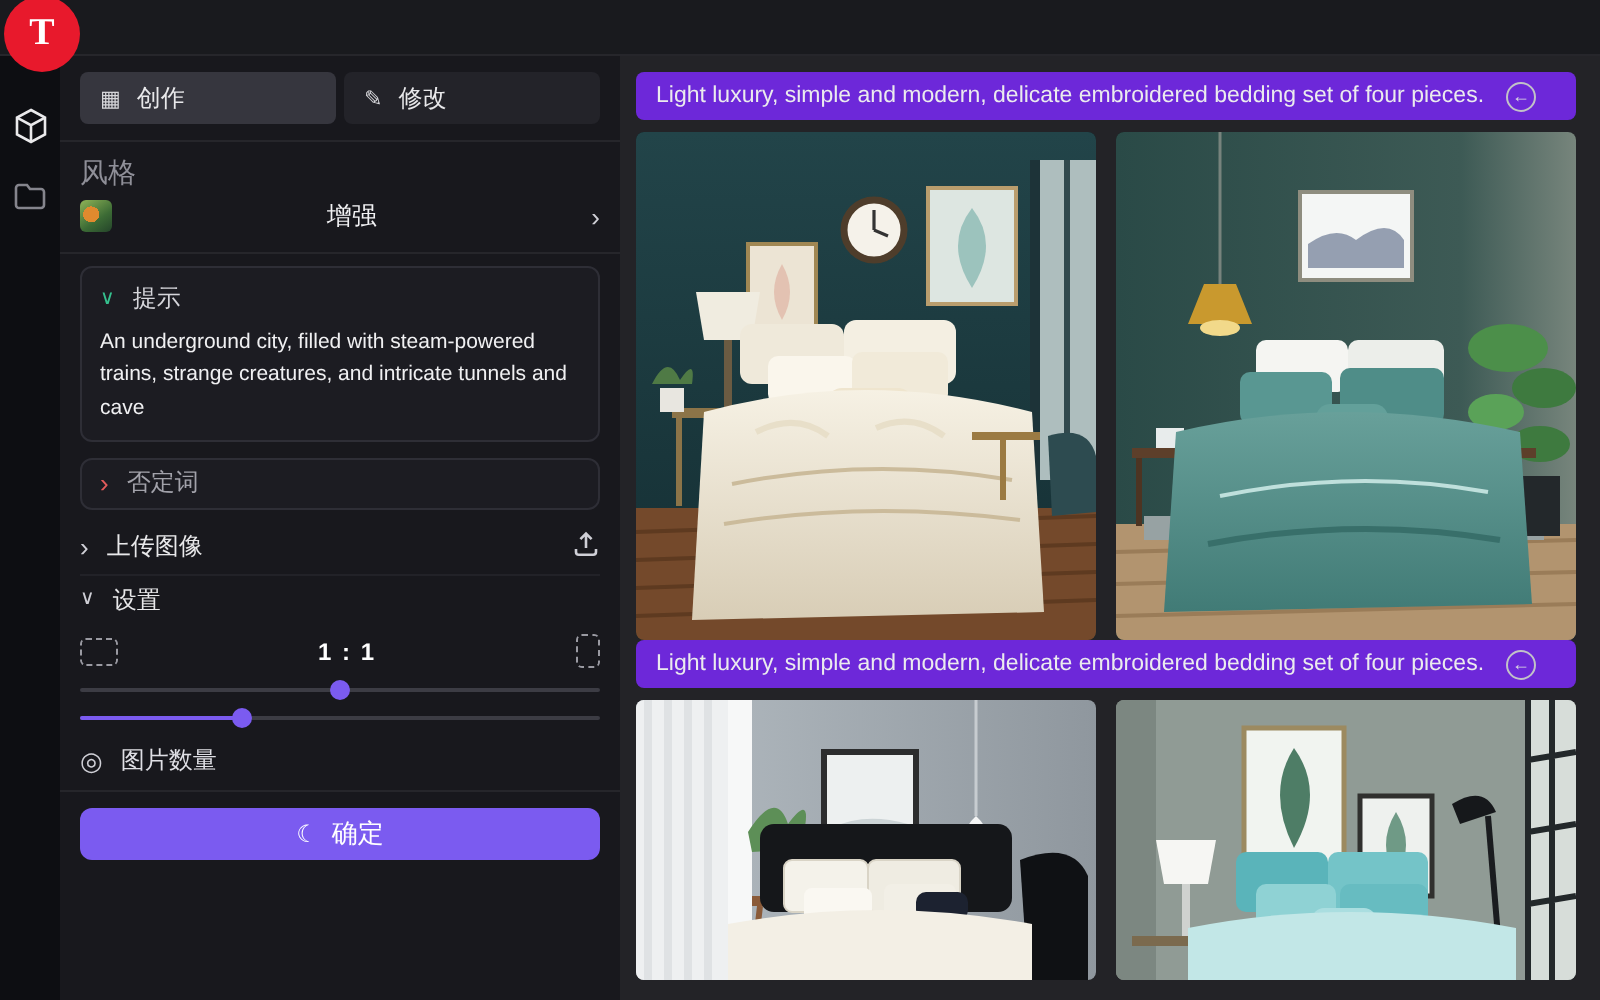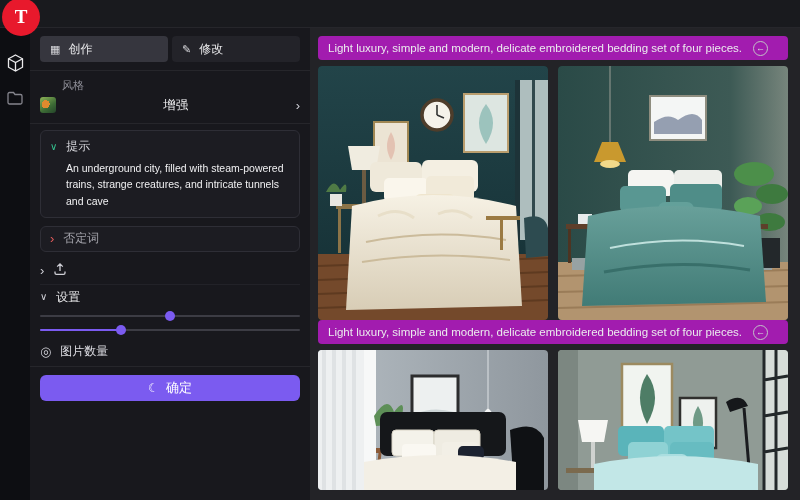--- a/index.html
+++ b/index.html
@@ -19,33 +19,33 @@
   .rail svg { display:block; }
 
   
   .panel { grid-column:2; grid-row:2; background:#18181d; padding:8px 10px 0 10px; overflow:hidden; }
   .hr { border-top:1px solid #26262b; margin:0 -10px; }
   .tabs { display:flex; gap:4px; height:26px; margin-bottom:8px; }
   .tab { flex:1; display:flex; align-items:center; gap:8px; padding:0 10px; border-radius:4px;
          font-size:12px; color:#e8e8ea; background:#232329; }
   .tab.active { background:#36363e; }
   .tab .tico { font-size:11px; color:#d6d6da; }
-  .style-label { margin-top:7px; font-size:11px; color:#8f8f98;margin-left:22px; }
+  .style-label { margin-top:7px; font-size:14px; color:#8f8f98; }
   .style-row { height:24px; display:flex; align-items:center; gap:8px; margin-bottom:6px;text-align:center; }
   .style-thumb { width:16px; height:16px; border-radius:3px;
       background:radial-gradient(circle at 35% 45%, #e08a2e 0 4px, transparent 4px), linear-gradient(145deg,#8fb457 0%, #3c6b35 60%, #24442a 100%); }
   .style-row .val { flex:1; font-size:12.5px; color:#f2f2f4; }
   .chev { font-size:13px; color:#cfcfd6; line-height:1; }
   .chev.down { font-size:10px; }
   .chev.teal { color:var(--teal,#35c08e); }
   .chev.red  { color:var(--red,#e25b5b); }
 
   .pbox { margin-top:6px; border:1px solid #2e2e36; border-radius:6px; background:#1c1c22; padding:7px 9px 8px; }
   .pbox .head { display:flex; align-items:center; gap:9px; font-size:12px; color:#d5d5da; }
-  .pbox .body { margin-top:5px; font-size:10.5px; line-height:1.55; color:#f0f0f2;margin-left:16px; }
+  .pbox .body { margin-top:5px; font-size:10.5px; line-height:1.55; color:#f0f0f2; }
   .nbox { margin-top:8px; border:1px solid #2e2e36; border-radius:6px; background:#1c1c22; padding:6px 9px; height:26px;
           display:flex; align-items:center; gap:9px; font-size:12px; color:#a2a2aa; }
 
   .row { display:flex; align-items:center; gap:9px; font-size:12px; color:#e8e8ea; }
   .row-upload { height:28px; margin-top:5px; border-bottom:1px solid #222228; }
   .row-upload .lbl { flex:1; }
   .row-settings { height:25px; }
   .aspect-row { height:26px; display:flex; align-items:center; justify-content:space-between; }
   .ratio-ico { border:1.5px dashed #9a9aa2; border-radius:3px; }
   .ratio-ico.land { width:19px; height:14px; }
@@ -58,21 +58,21 @@
   .count-row { height:20px; display:flex; align-items:center; justify-content:space-between; font-size:12px; color:#e5e5ea; margin-top:2px; }
   .count-row .num { font-weight:bold; color:#fff; }
   .adv-row { height:28px; margin-top:2px; color:#dfdfe5; }
   .eye-ico { font-size:13px; color:#cfcfd6; }
   .confirm { margin-top:8px; height:26px; border-radius:6px; background:var(--accent,#7b5bf0); color:#fff;
              display:flex; align-items:center; justify-content:center; gap:7px; font-size:13px; cursor:pointer; }
   .confirm .mico { font-size:12px; }
 
   
   .content { grid-column:3; grid-row:2; background:#232327; padding:8px 12px 0 8px; overflow:hidden; }
-  .pbar { height:24px; background:#a21caf; border-radius:4px; display:flex; align-items:center; gap:11px;
+  .pbar { height:24px; background:#6d28d9; border-radius:4px; display:flex; align-items:center; gap:11px;
           padding:0 10px; margin-bottom:6px; }
   .pbar .ptext { font-size:11.5px; color:#ebebee; white-space:nowrap; overflow:hidden; }
   .backico { flex:0 0 auto; width:15px; height:15px; border:1px solid #c2c2c8; border-radius:50%;
              display:flex; align-items:center; justify-content:center; font-size:9px; color:#dcdce0; }
   .imgrow { display:flex; gap:10px; }
   .card { flex:1; border-radius:4px; overflow:hidden; background:#101012; }
   .card.tall { height:254px; } .card.cut { height:140px; }
   .card svg { width:100%; height:100%; display:block; }
   .daterow { height:18px; display:flex; align-items:center; justify-content:flex-end;
              font-size:10.5px; color:#8a8a92; margin:1px 0; }
@@ -127,32 +127,38 @@
       <div class="body">An underground city, filled with steam-powered trains, strange creatures, and intricate tunnels and cave</div>
     </div>
 
     <div class="nbox">
       <span class="chev red">›</span>
       <span>否定词</span>
     </div>
 
     <div class="row row-upload">
       <span class="chev">›</span>
+      <span class="lbl">上传图像</span>
       <span>
         <svg width="14" height="14" viewBox="0 0 14 14" fill="none" stroke="#cfcfd6" stroke-width="1.3">
           <path d="M7 9 V2 M4.2 4.6 L7 1.8 L9.8 4.6 M2 9.5 V11 a1.4 1.4 0 0 0 1.4 1.4 h7.2 A1.4 1.4 0 0 0 12 11 V9.5"></path>
         </svg>
       </span>
     </div>
 
     <div class="row row-settings">
       <span class="chev down">∨</span>
       <span>设置</span>
     </div>
 
+    <div class="aspect-row">
+      <span class="ratio-ico land"></span>
+      <span class="aspect-val">1 : 1</span>
+      <span class="ratio-ico port"></span>
+    </div>
     <div class="slider">
       <div class="track"></div>
       <div class="thumb" style="left:calc(50% - 5px);"></div>
     </div>
 
     <div class="slider">
       <div class="track"></div>
       <div class="fill" style="width:31%;"></div>
       <div class="thumb" style="left:calc(31% - 5px);"></div>
     </div>

